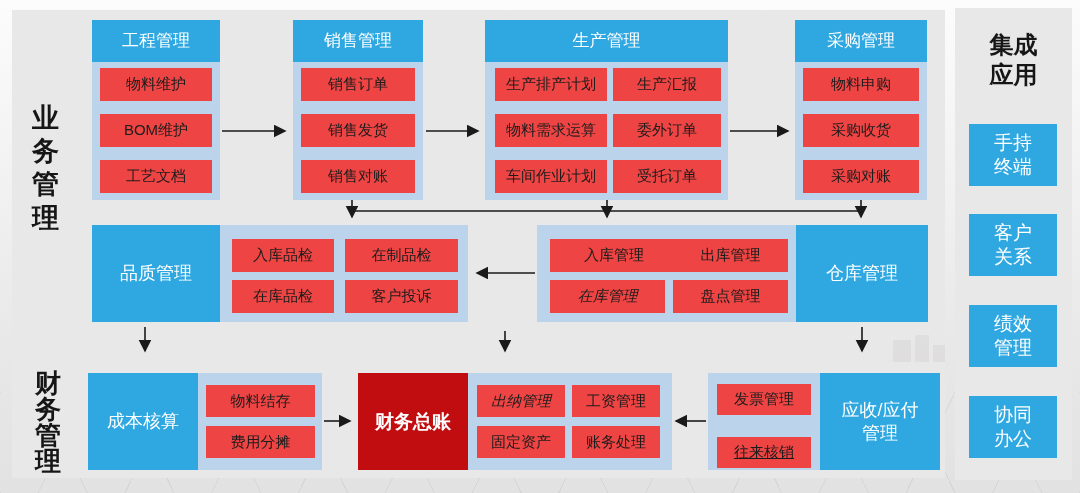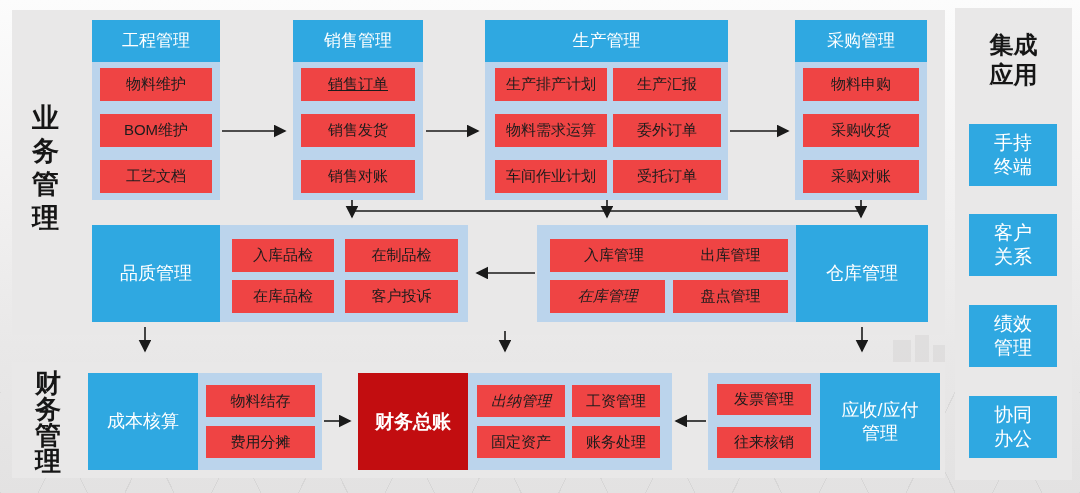--- a/index.html
+++ b/index.html
@@ -96,21 +96,21 @@
 
   <div class="grp" style="left:92px;top:20px;width:128px;height:180px;">
     <div class="hdr">工程管理</div>
     <div class="item" style="left:8px;top:48px;width:112px;height:33px;">物料维护</div>
     <div class="item" style="left:8px;top:94px;width:112px;height:33px;">BOM维护</div>
     <div class="item" style="left:8px;top:140px;width:112px;height:33px;">工艺文档</div>
   </div>
 
   <div class="grp" style="left:293px;top:20px;width:130px;height:180px;">
     <div class="hdr">销售管理</div>
-    <div class="item" style="left:8px;top:48px;width:114px;height:33px;text-decoration:underline;">销售订单</div>
+    <div class="item" style="left:8px;top:48px;width:114px;height:33px;">销售订单</div>
     <div class="item" style="left:8px;top:94px;width:114px;height:33px;">销售发货</div>
     <div class="item" style="left:8px;top:140px;width:114px;height:33px;">销售对账</div>
   </div>
 
   <div class="grp" style="left:485px;top:20px;width:243px;height:180px;">
     <div class="hdr">生产管理</div>
     <div class="item" style="left:10px;top:48px;width:112px;height:33px;">生产排产计划</div>
     <div class="item" style="left:10px;top:94px;width:112px;height:33px;">物料需求运算</div>
     <div class="item" style="left:10px;top:140px;width:112px;height:33px;">车间作业计划</div>
     <div class="item" style="left:128px;top:48px;width:108px;height:33px;">生产汇报</div>
@@ -154,21 +154,21 @@
   <div class="grp" style="left:468px;top:373px;width:204px;height:97px;">
     <div class="item" style="left:9px;top:12px;width:88px;height:32px;font-style:italic;">出纳管理</div>
     <div class="item" style="left:104px;top:12px;width:88px;height:32px;">工资管理</div>
     <div class="item" style="left:9px;top:53px;width:88px;height:32px;text-align:center;">固定资产</div>
     <div class="item" style="left:104px;top:53px;width:88px;height:32px;">账务处理</div>
   </div>
 
   <div style="position:absolute;left:708px;top:373px;width:232px;height:97px;">
     <div class="grp" style="left:0;top:0;width:112px;height:97px;">
       <div class="item" style="left:9px;top:11px;width:94px;height:31px;">发票管理</div>
-      <div class="item" style="left:9px;top:54px;width:94px;height:31px;">往来核销</div>
+      <div class="item" style="left:9px;top:64px;width:94px;height:31px;text-decoration:underline;">往来核销</div>
     </div>
     <div class="bigblue" style="left:112px;top:0;width:120px;height:97px;">
       <span class="wrap2">应收/应付管理</span>
     </div>
   </div>
 
   <div style="position:absolute;left:955px;top:8px;width:117px;height:472px;">
     <div class="sidepanel-title">
       <span>集成应用</span>
     </div>

